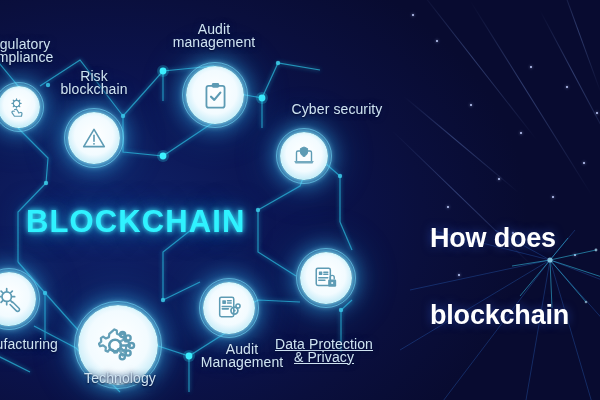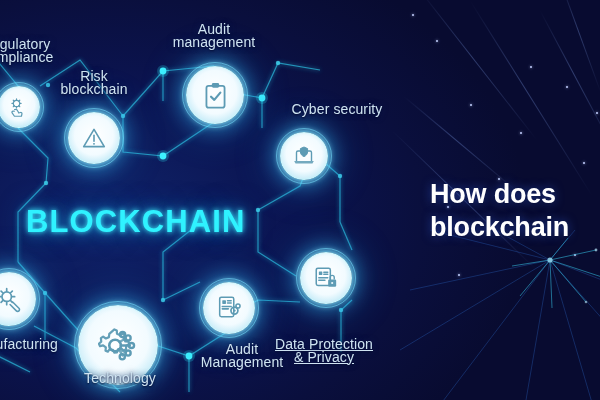--- a/index.html
+++ b/index.html
@@ -94,21 +94,21 @@
     left: 430px;
     top: 178px;
     font-size: 27px;
     font-weight: bold;
     line-height: 33px;
     color: #ffffff;
     letter-spacing: -.2px;
     white-space: nowrap;
     text-shadow: 0 0 10px rgba(40,70,170,.85), 0 1px 3px rgba(0,0,20,.7);
   }
-  #headline .ln { display: block; }
+  #headline .ln { display: block; margin-top: 44px; }
 </style>
 </head>
 <body>
 
 <div id="stage">
 
   <div class="bg-layer" id="bg-decor">
       <div class="streak" style="left: 420px; top: -10px; width: 190px; transform: rotate(52deg);"></div>
       <div class="streak" style="left: 470px; top: 0px; width: 230px; transform: rotate(58deg);"></div>
       <div class="streak" style="left: 540px; top: 10px; width: 160px; transform: rotate(62deg);"></div>

